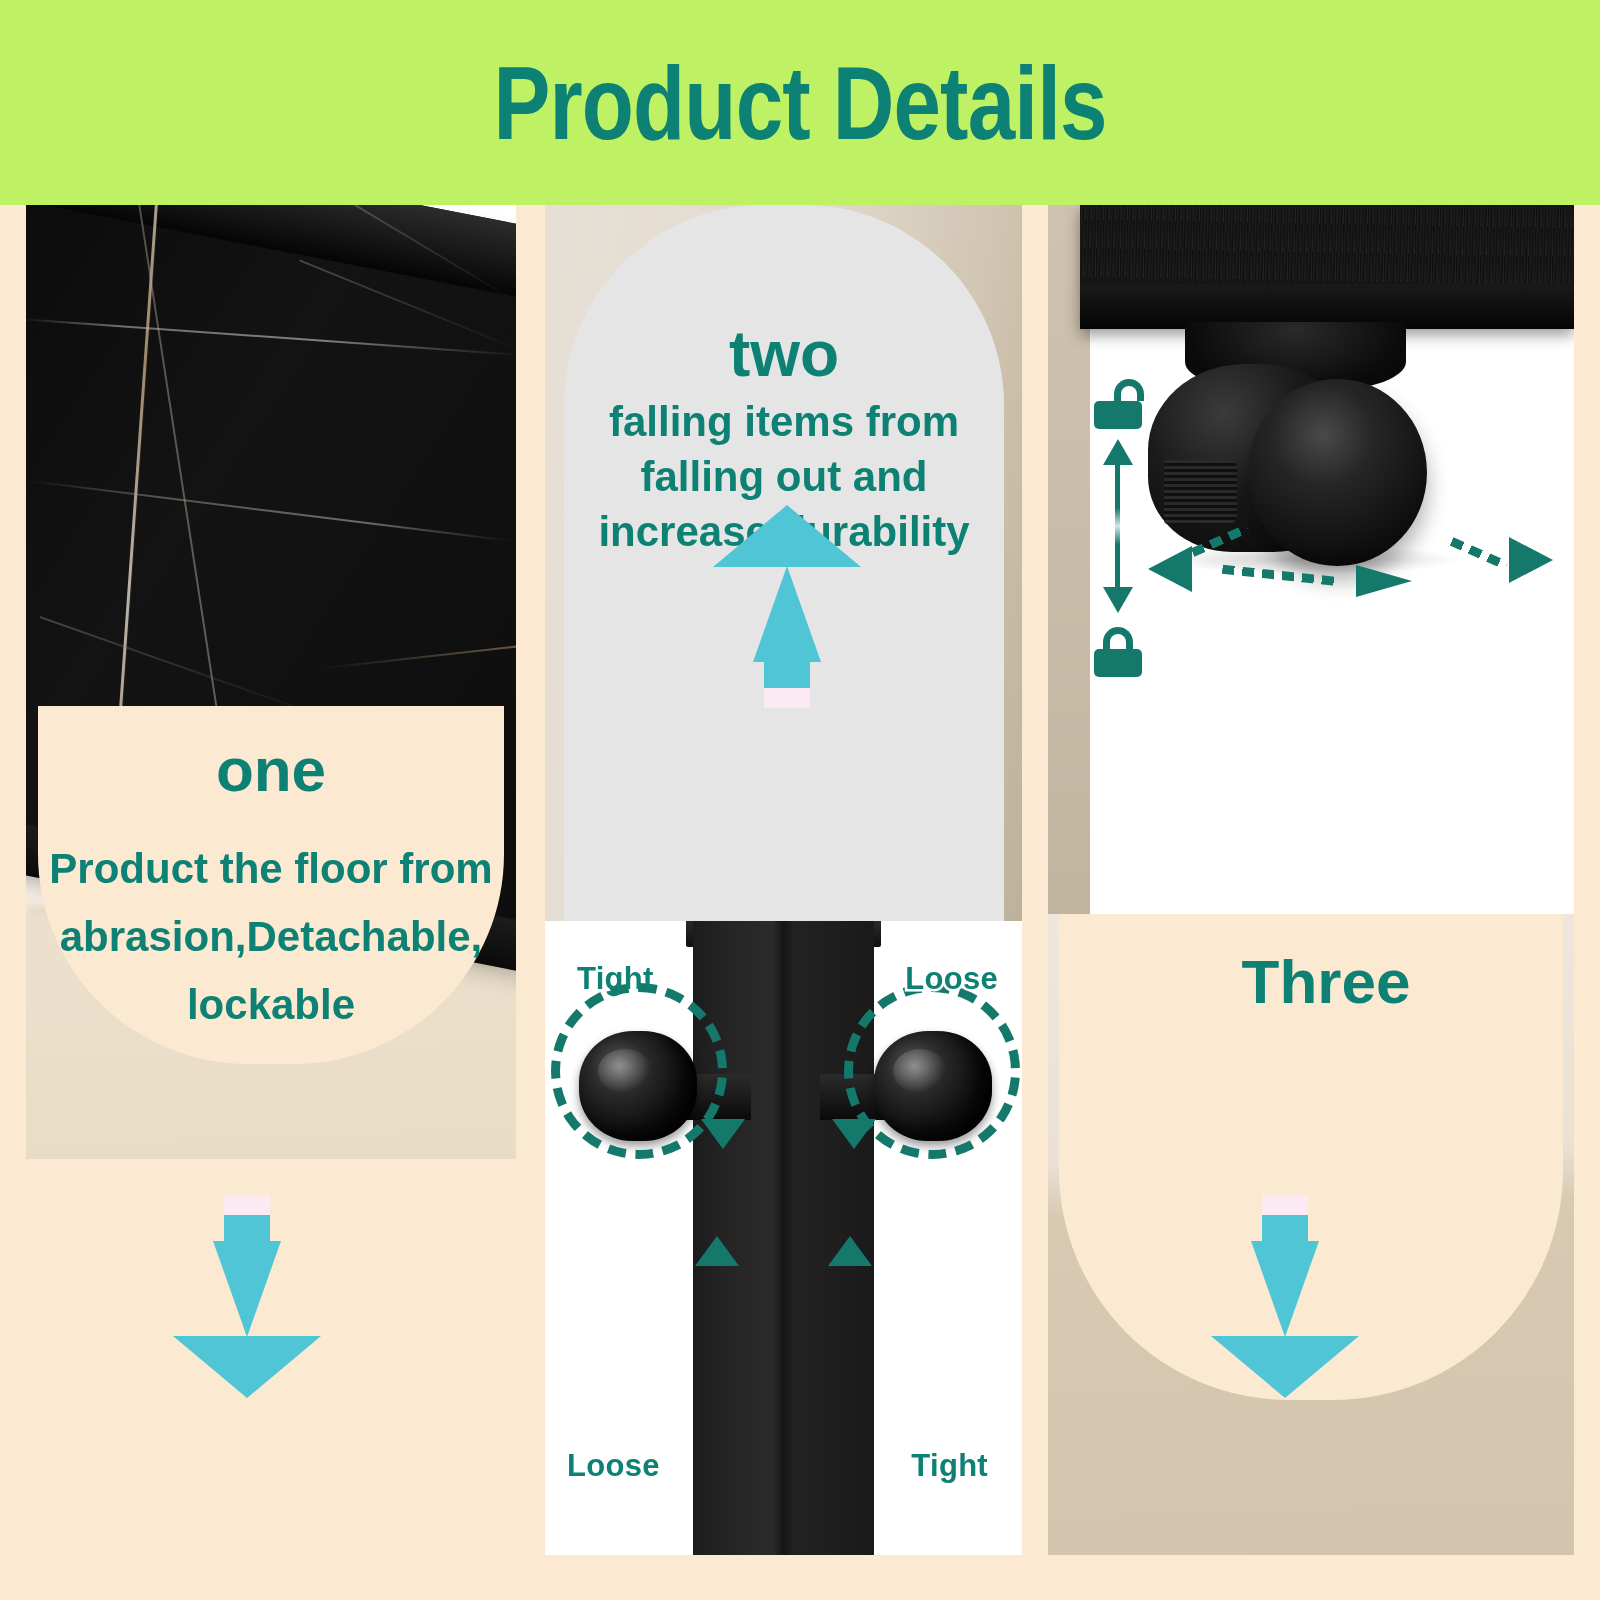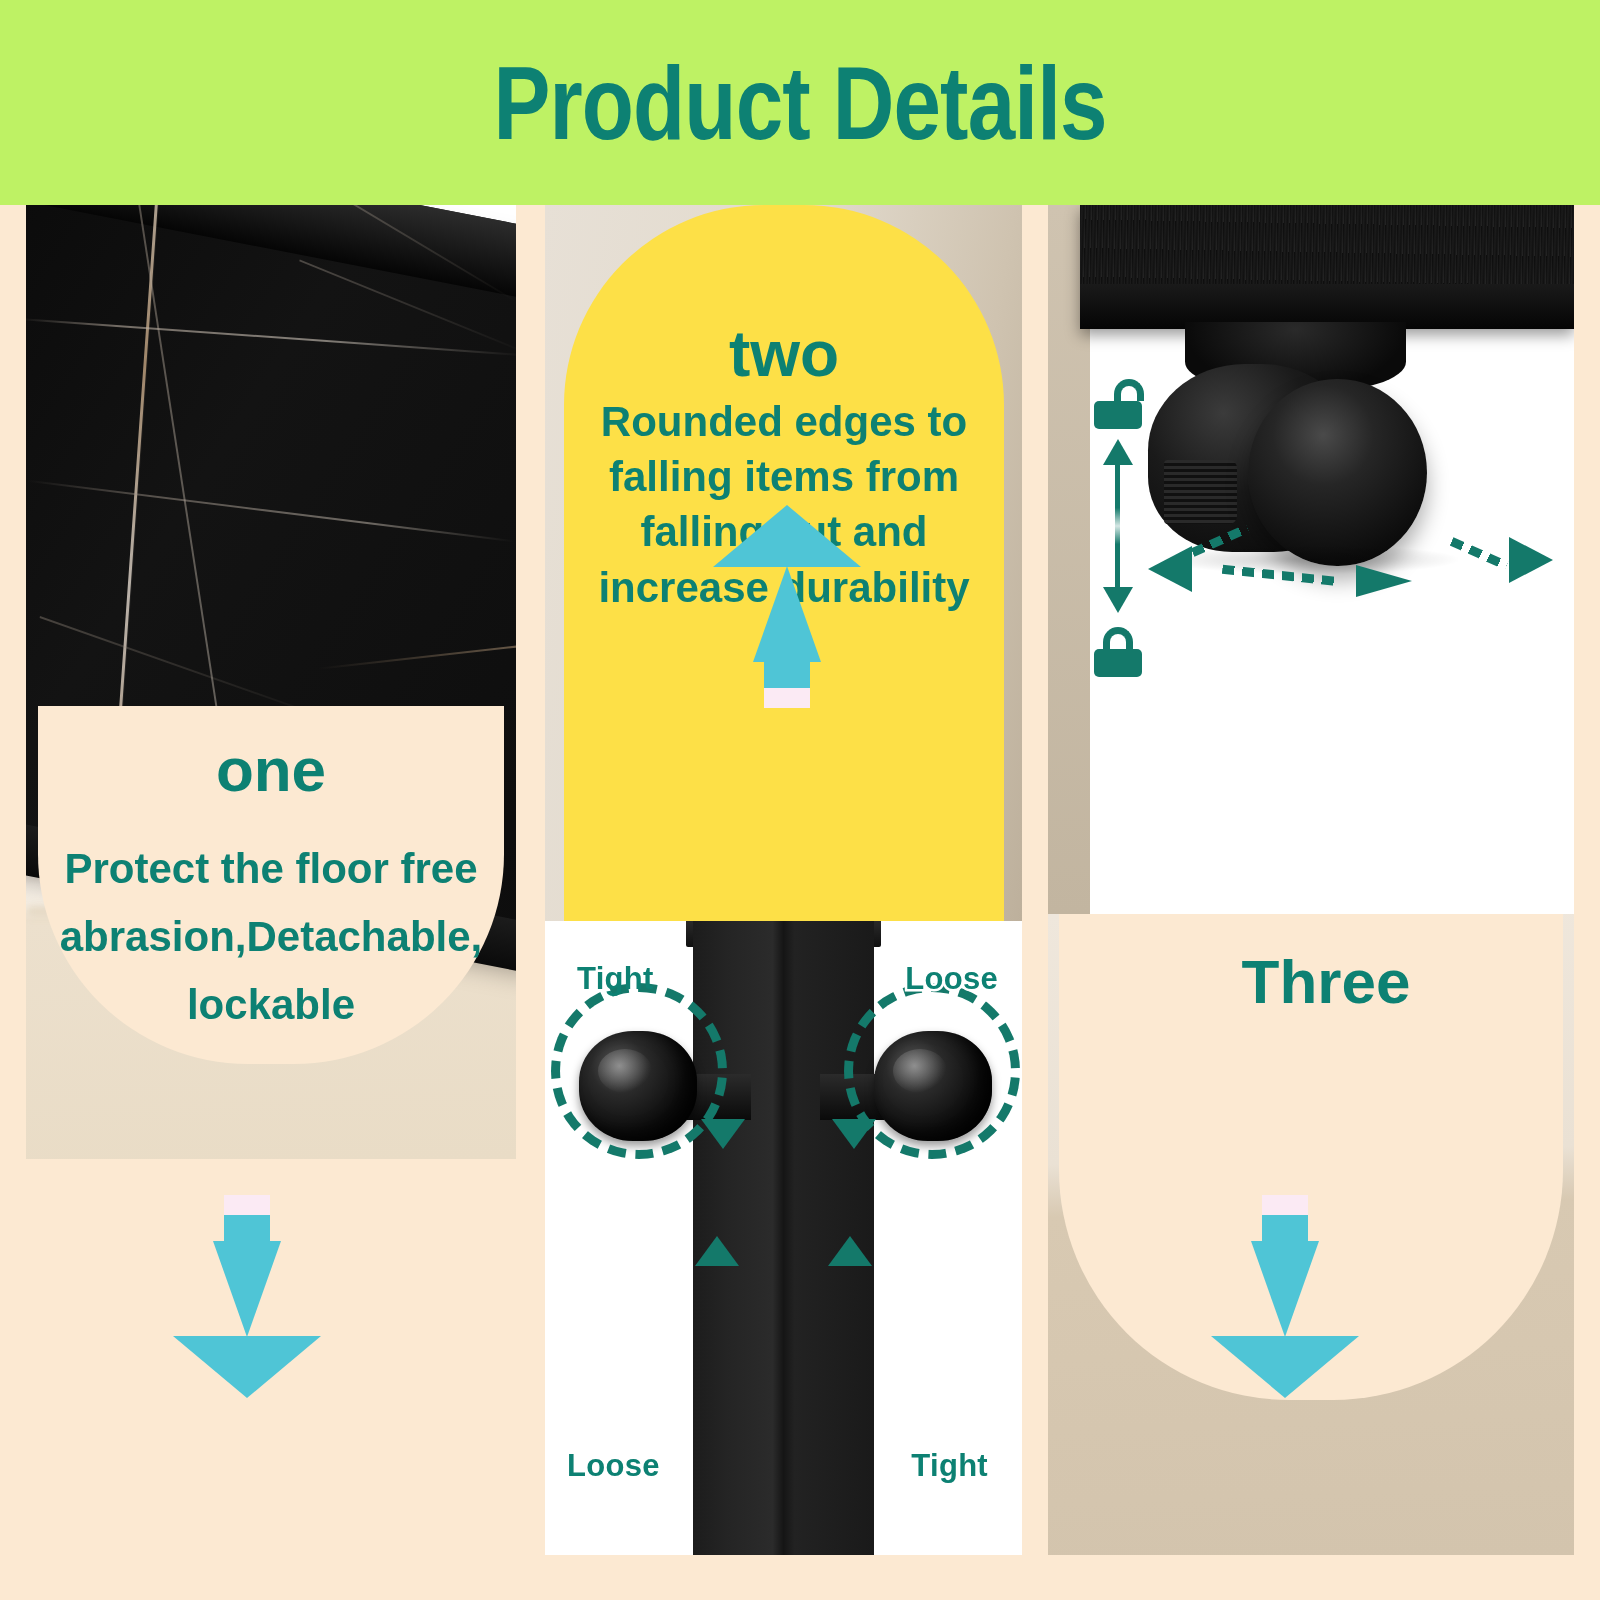--- a/index.html
+++ b/index.html
@@ -160,21 +160,21 @@
     border-bottom:30px solid #14796A;
   }
   .arA{ left:156px; top:67.7%; }
   .arB{ left:150px; top:76.4%; }
   .arC{ right:146px; top:67.7%; }
   .arD{ right:150px; top:76.4%; }
 
   
   .mid-card{
     position:absolute; left:19px; top:0; width:440px; height:53%;
-    background:#fde047;
+    background:#e5e5e5;
     border-radius:200px 200px 0 0;
   }
   .mid-card-inner{
     position:absolute; left:0; top:116px; width:100%;
     text-align:center;
   }
   .word-two{
     font-size:64px; font-weight:bold; color:#0D8173; line-height:1.04;
     margin-bottom:6px;
   }
@@ -386,21 +386,21 @@
         <div class="vein v5"></div>
         <div class="vein v6"></div>
         <div class="vein v7"></div>
         <div class="vein v8"></div>
       </div>
     </div>
 
     <div class="left-card">
       <div class="word-one">one</div>
       <div class="left-body">
-        <div>Protect the floor free</div>
+        <div>Product the floor from</div>
         <div>abrasion,Detachable,</div>
         <div>lockable</div>
       </div>
     </div>
   </div>
 
   <div class="panel panel-mid">
 
     <div class="mid-top"></div>
     <div class="mid-bottom"></div>
@@ -424,21 +424,20 @@
 
     <div class="lbl lbl-tight-tl">Tight</div>
     <div class="lbl lbl-outline lbl-loose-tr">Loose</div>
     <div class="lbl lbl-outline lbl-loose-bl">Loose</div>
     <div class="lbl lbl-outline lbl-tight-br">Tight</div>
 
     <div class="mid-card">
       <div class="mid-card-inner">
         <div class="word-two">two</div>
         <div class="mid-body">
-          <div>Rounded edges to</div>
           <div>falling items from</div>
           <div>falling out and</div>
           <div>increase durability</div>
         </div>
       </div>
     </div>
   </div>
 
   <div class="panel panel-right">
 

